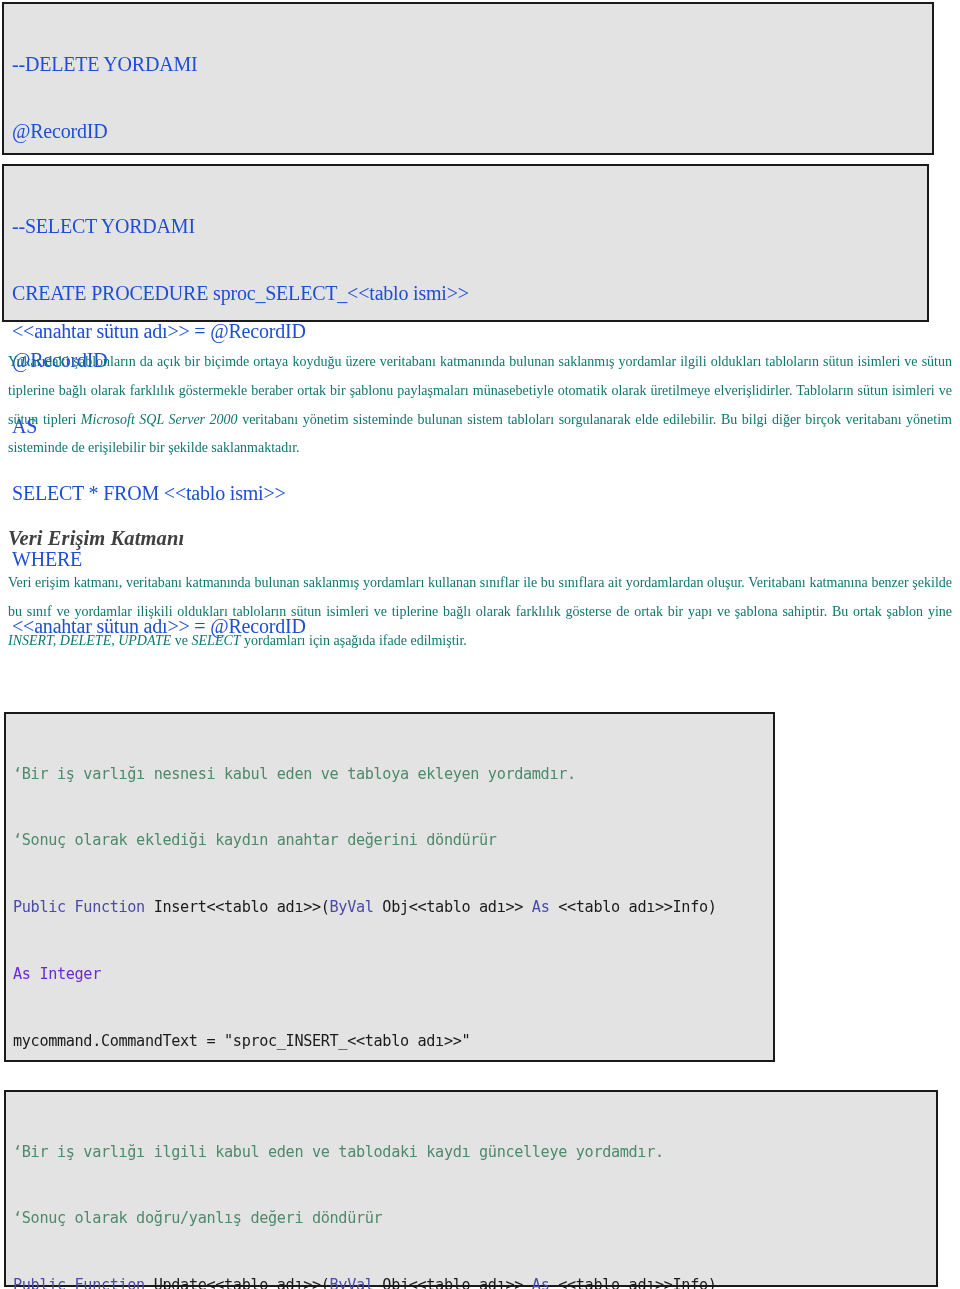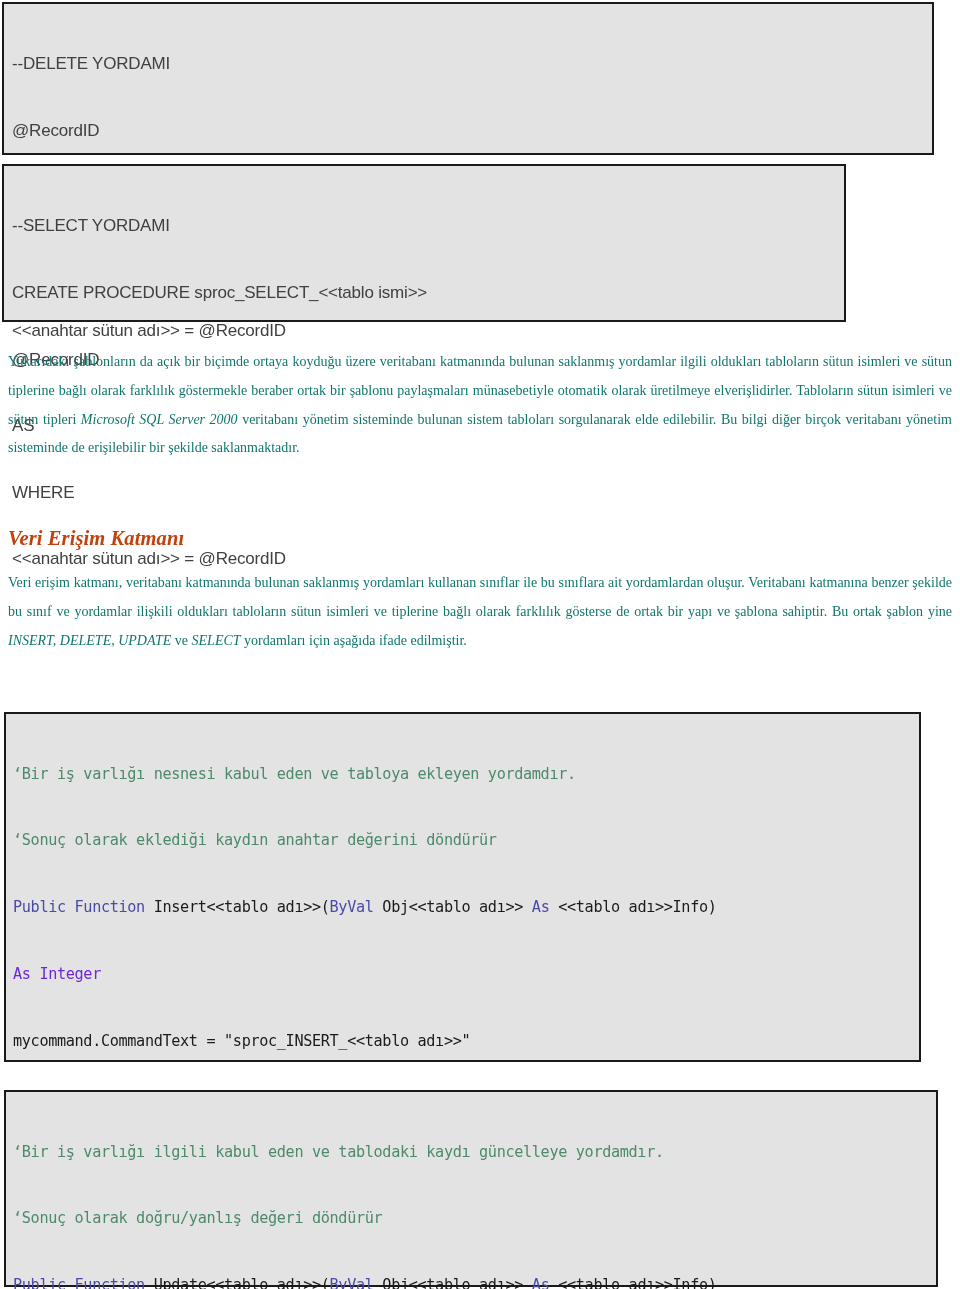--- a/index.html
+++ b/index.html
@@ -20,41 +20,41 @@
     height: 1289px;
     box-sizing: border-box;
   }
 
   
   .sql-box {
     background: #e3e3e3;
     border: 2px solid #1a1a1a;
     box-sizing: border-box;
     padding: 5px 8px 7px 8px;
-    font-family: Liberation Sans, sans-serif;
-    font-size: 17px;
+    font-family: Liberation Serif, serif;
+    font-size: 20px;
     line-height: 22.2px;
-    color: #404040;
+    color: #1d4ed8;
     white-space: pre;
     letter-spacing: -0.2px;
   }
   .sql-box .line { display: block; }
 
   .box-delete {
     position: absolute;
     left: 2px;
     top: 2px;
     width: 932px;
     height: 153px;
   }
   .box-select {
     position: absolute;
     left: 2px;
     top: 164px;
-    width: 844px;
+    width: 927px;
     height: 158px;
   }
 
   
   .prose {
     position: absolute;
     left: 8px;
     width: 944px;
     font-family: "Liberation Serif", serif;
     font-size: 14px;
@@ -67,21 +67,21 @@
   .p-veri  { top: 555px; }
 
   .section-head {
     position: absolute;
     left: 8px;
     top: 527px;
     font-family: "Liberation Serif", serif;
     font-size: 20.5px;
     font-weight: bold;
     font-style: italic;
-    color: #c2410c;
+    color: #404040;
     letter-spacing: 0.1px;
   }
   .it { font-style: italic; }
 
   
   .code-box {
     background: #e3e3e3;
     border: 2px solid #1a1a1a;
     box-sizing: border-box;
     padding: 4px 6px 5px 7px;
@@ -93,21 +93,21 @@
     letter-spacing: -0.35px;
   }
   .code-box .line { display: block; color: #1b1b1b; }
   .code-box .line.cmt { color: #4c8a6a; }
   .code-box .line.kw  { color: #6d28d9; }
 
   .box-insert {
     position: absolute;
     left: 4px;
     top: 712px;
-    width: 917px;
+    width: 771px;
     height: 350px;
   }
   .box-update {
     position: absolute;
     left: 4px;
     top: 1090px;
     width: 934px;
     height: 197px;
   }
 
@@ -126,20 +126,21 @@
     <span class="line">AS</span>
     <span class="line">WHERE</span>
     <span class="line">&lt;&lt;anahtar sütun adı&gt;&gt; = @RecordID</span>
   </div>
 
   <div class="sql-box box-select">
     <span class="line">--SELECT YORDAMI</span>
     <span class="line">CREATE PROCEDURE sproc_SELECT_&lt;&lt;tablo ismi&gt;&gt;</span>
     <span class="line">@RecordID</span>
     <span class="line">AS</span>
+    <span class="line">SELECT * FROM &lt;&lt;tablo ismi&gt;&gt;</span>
     <span class="line">WHERE</span>
     <span class="line">&lt;&lt;anahtar sütun adı&gt;&gt; = @RecordID</span>
   </div>
 
   <p class="prose p-intro"><span>Yukarıdaki şablonların da açık bir biçimde ortaya koyduğu üzere veritabanı katmanında bulunan saklanmış yordamlar ilgili oldukları tabloların sütun isimleri ve sütun tiplerine bağlı olarak farklılık göstermekle beraber ortak bir şablonu paylaşmaları münasebetiyle otomatik olarak üretilmeye elverişlidirler. Tabloların sütun isimleri ve sütun tipleri </span><span class="it">Microsoft SQL Server 2000</span><span> veritabanı yönetim sisteminde bulunan sistem tabloları sorgulanarak elde edilebilir. Bu bilgi diğer birçok veritabanı yönetim sisteminde de erişilebilir bir şekilde saklanmaktadır.</span></p>
 
   <div class="section-head">Veri Erişim Katmanı</div>
 
   <p class="prose p-veri"><span>Veri erişim katmanı, veritabanı katmanında bulunan saklanmış yordamları kullanan sınıflar ile bu sınıflara ait yordamlardan oluşur. Veritabanı katmanına benzer şekilde bu sınıf ve yordamlar ilişkili oldukları tabloların sütun isimleri ve tiplerine bağlı olarak farklılık gösterse de ortak bir yapı ve şablona sahiptir. Bu ortak şablon yine </span><span class="it">INSERT, DELETE, UPDATE</span><span> ve </span><span class="it">SELECT</span><span> yordamları için aşağıda ifade edilmiştir.</span></p>
 

